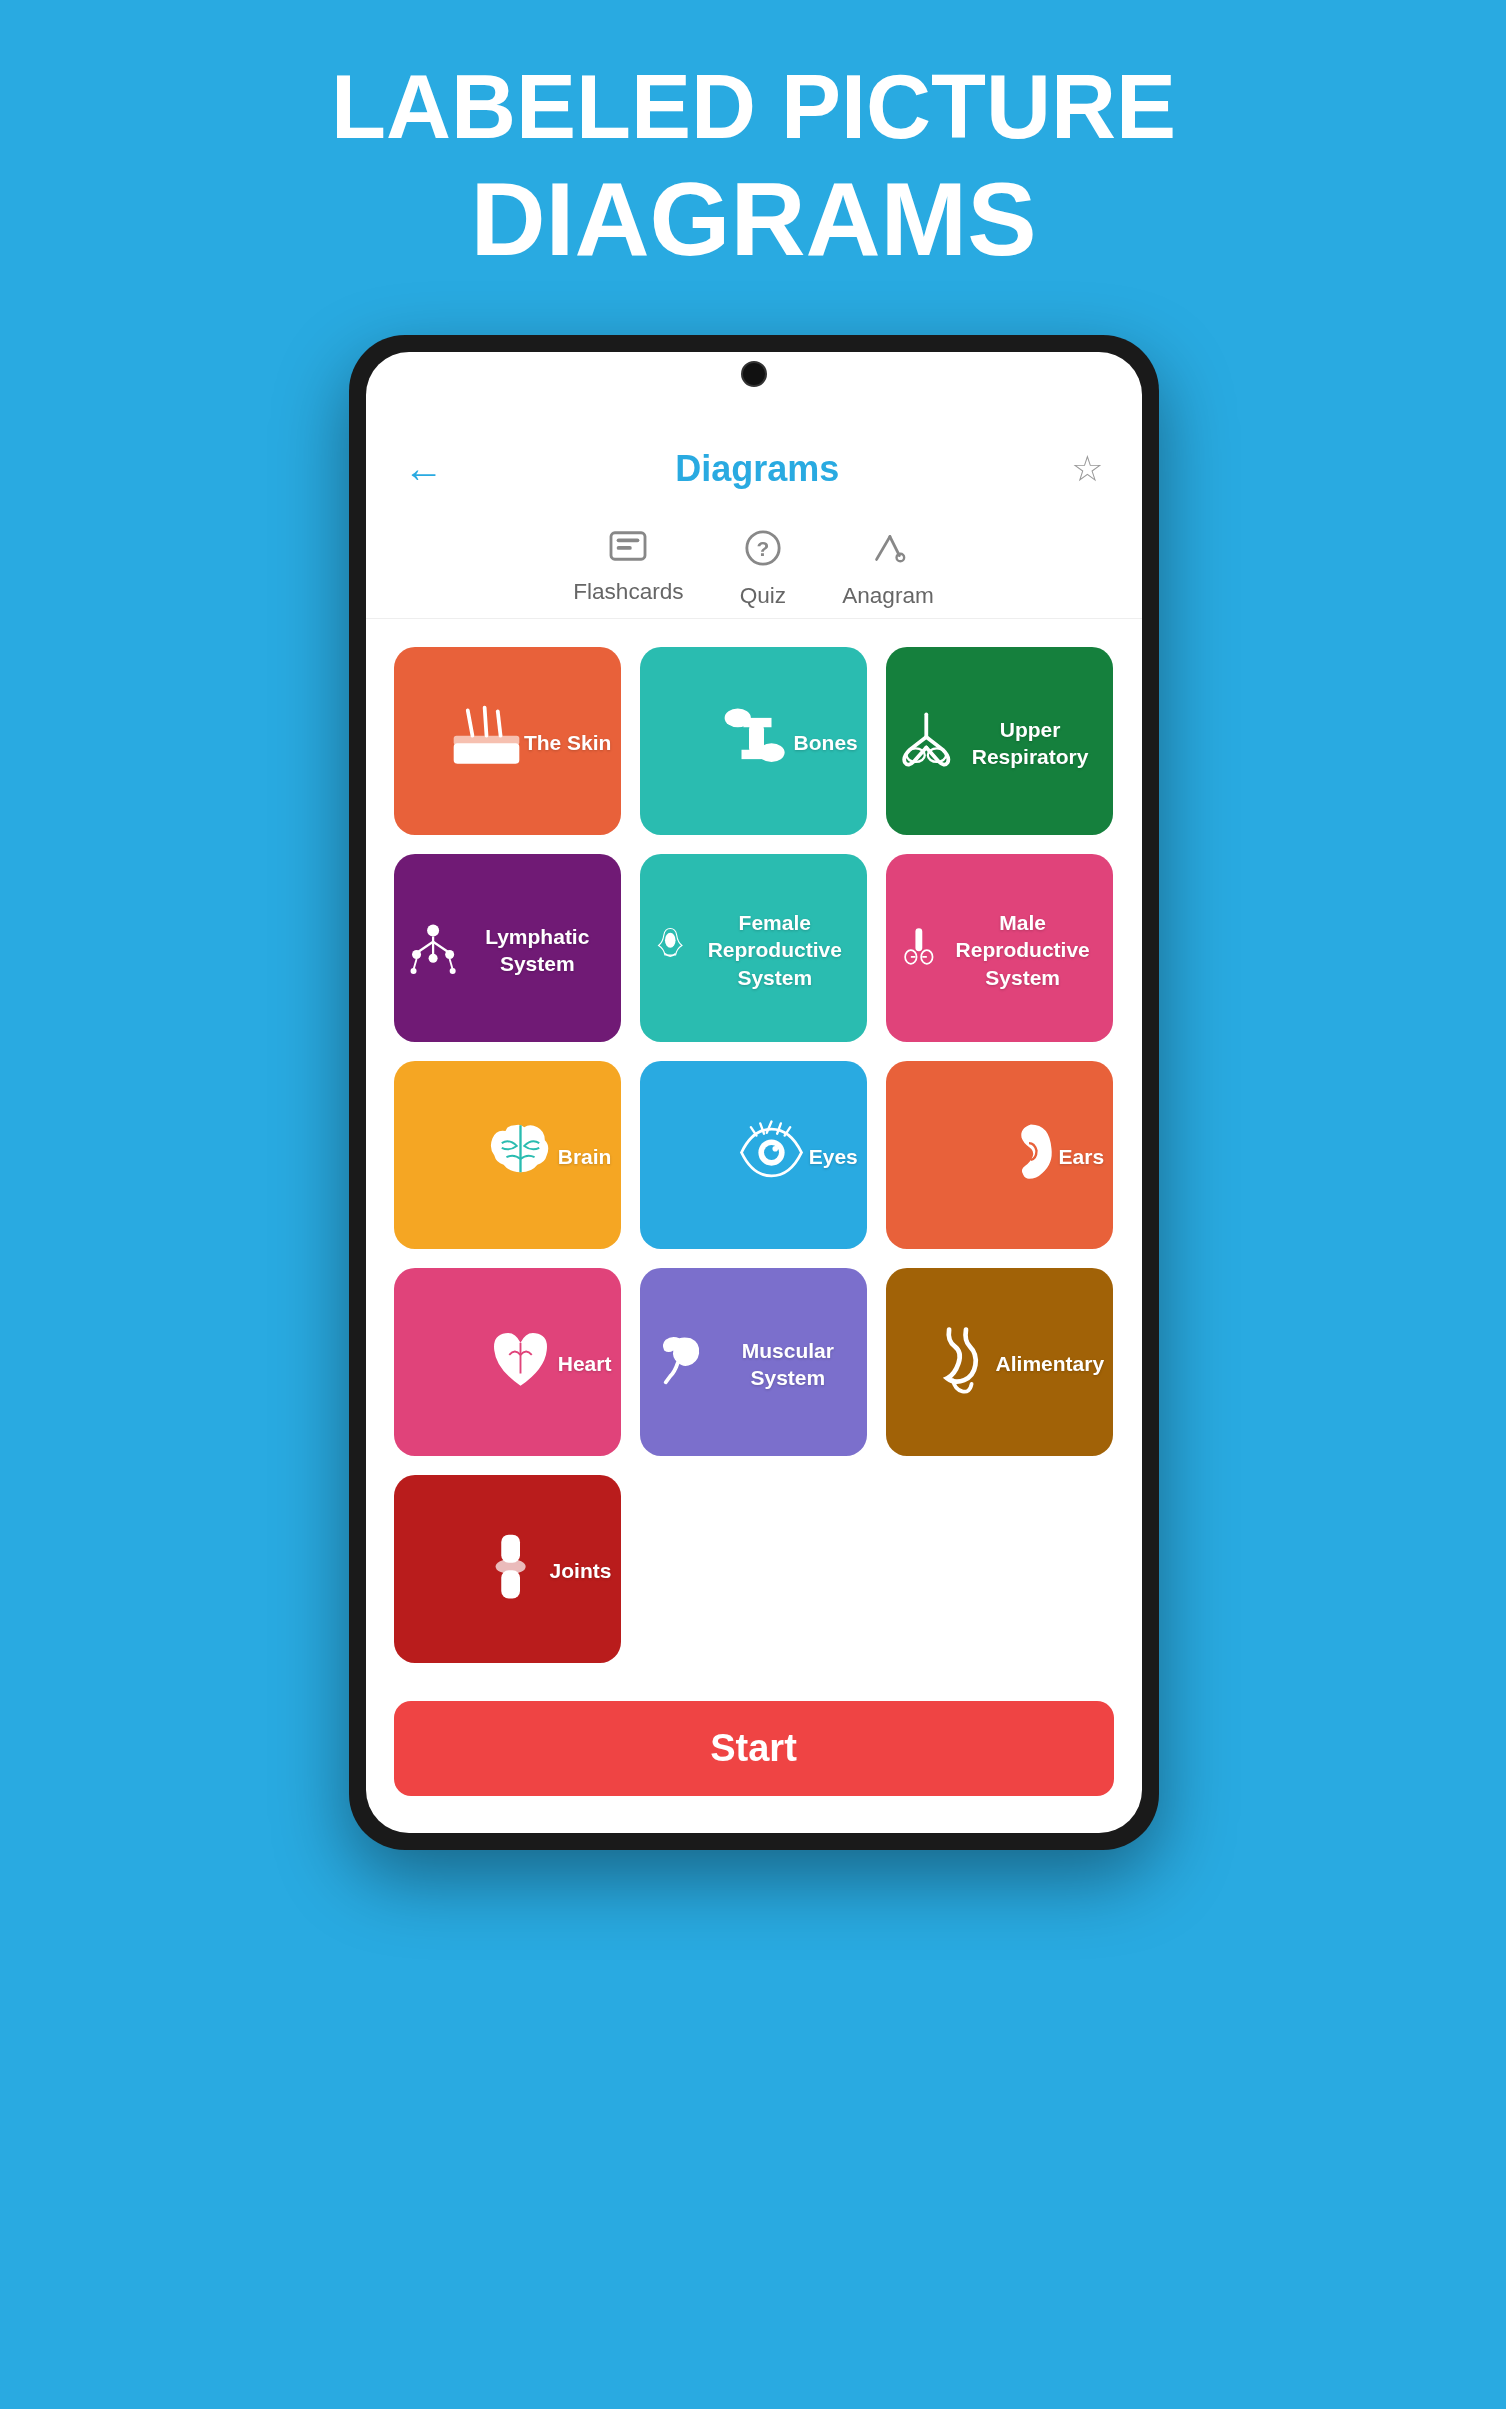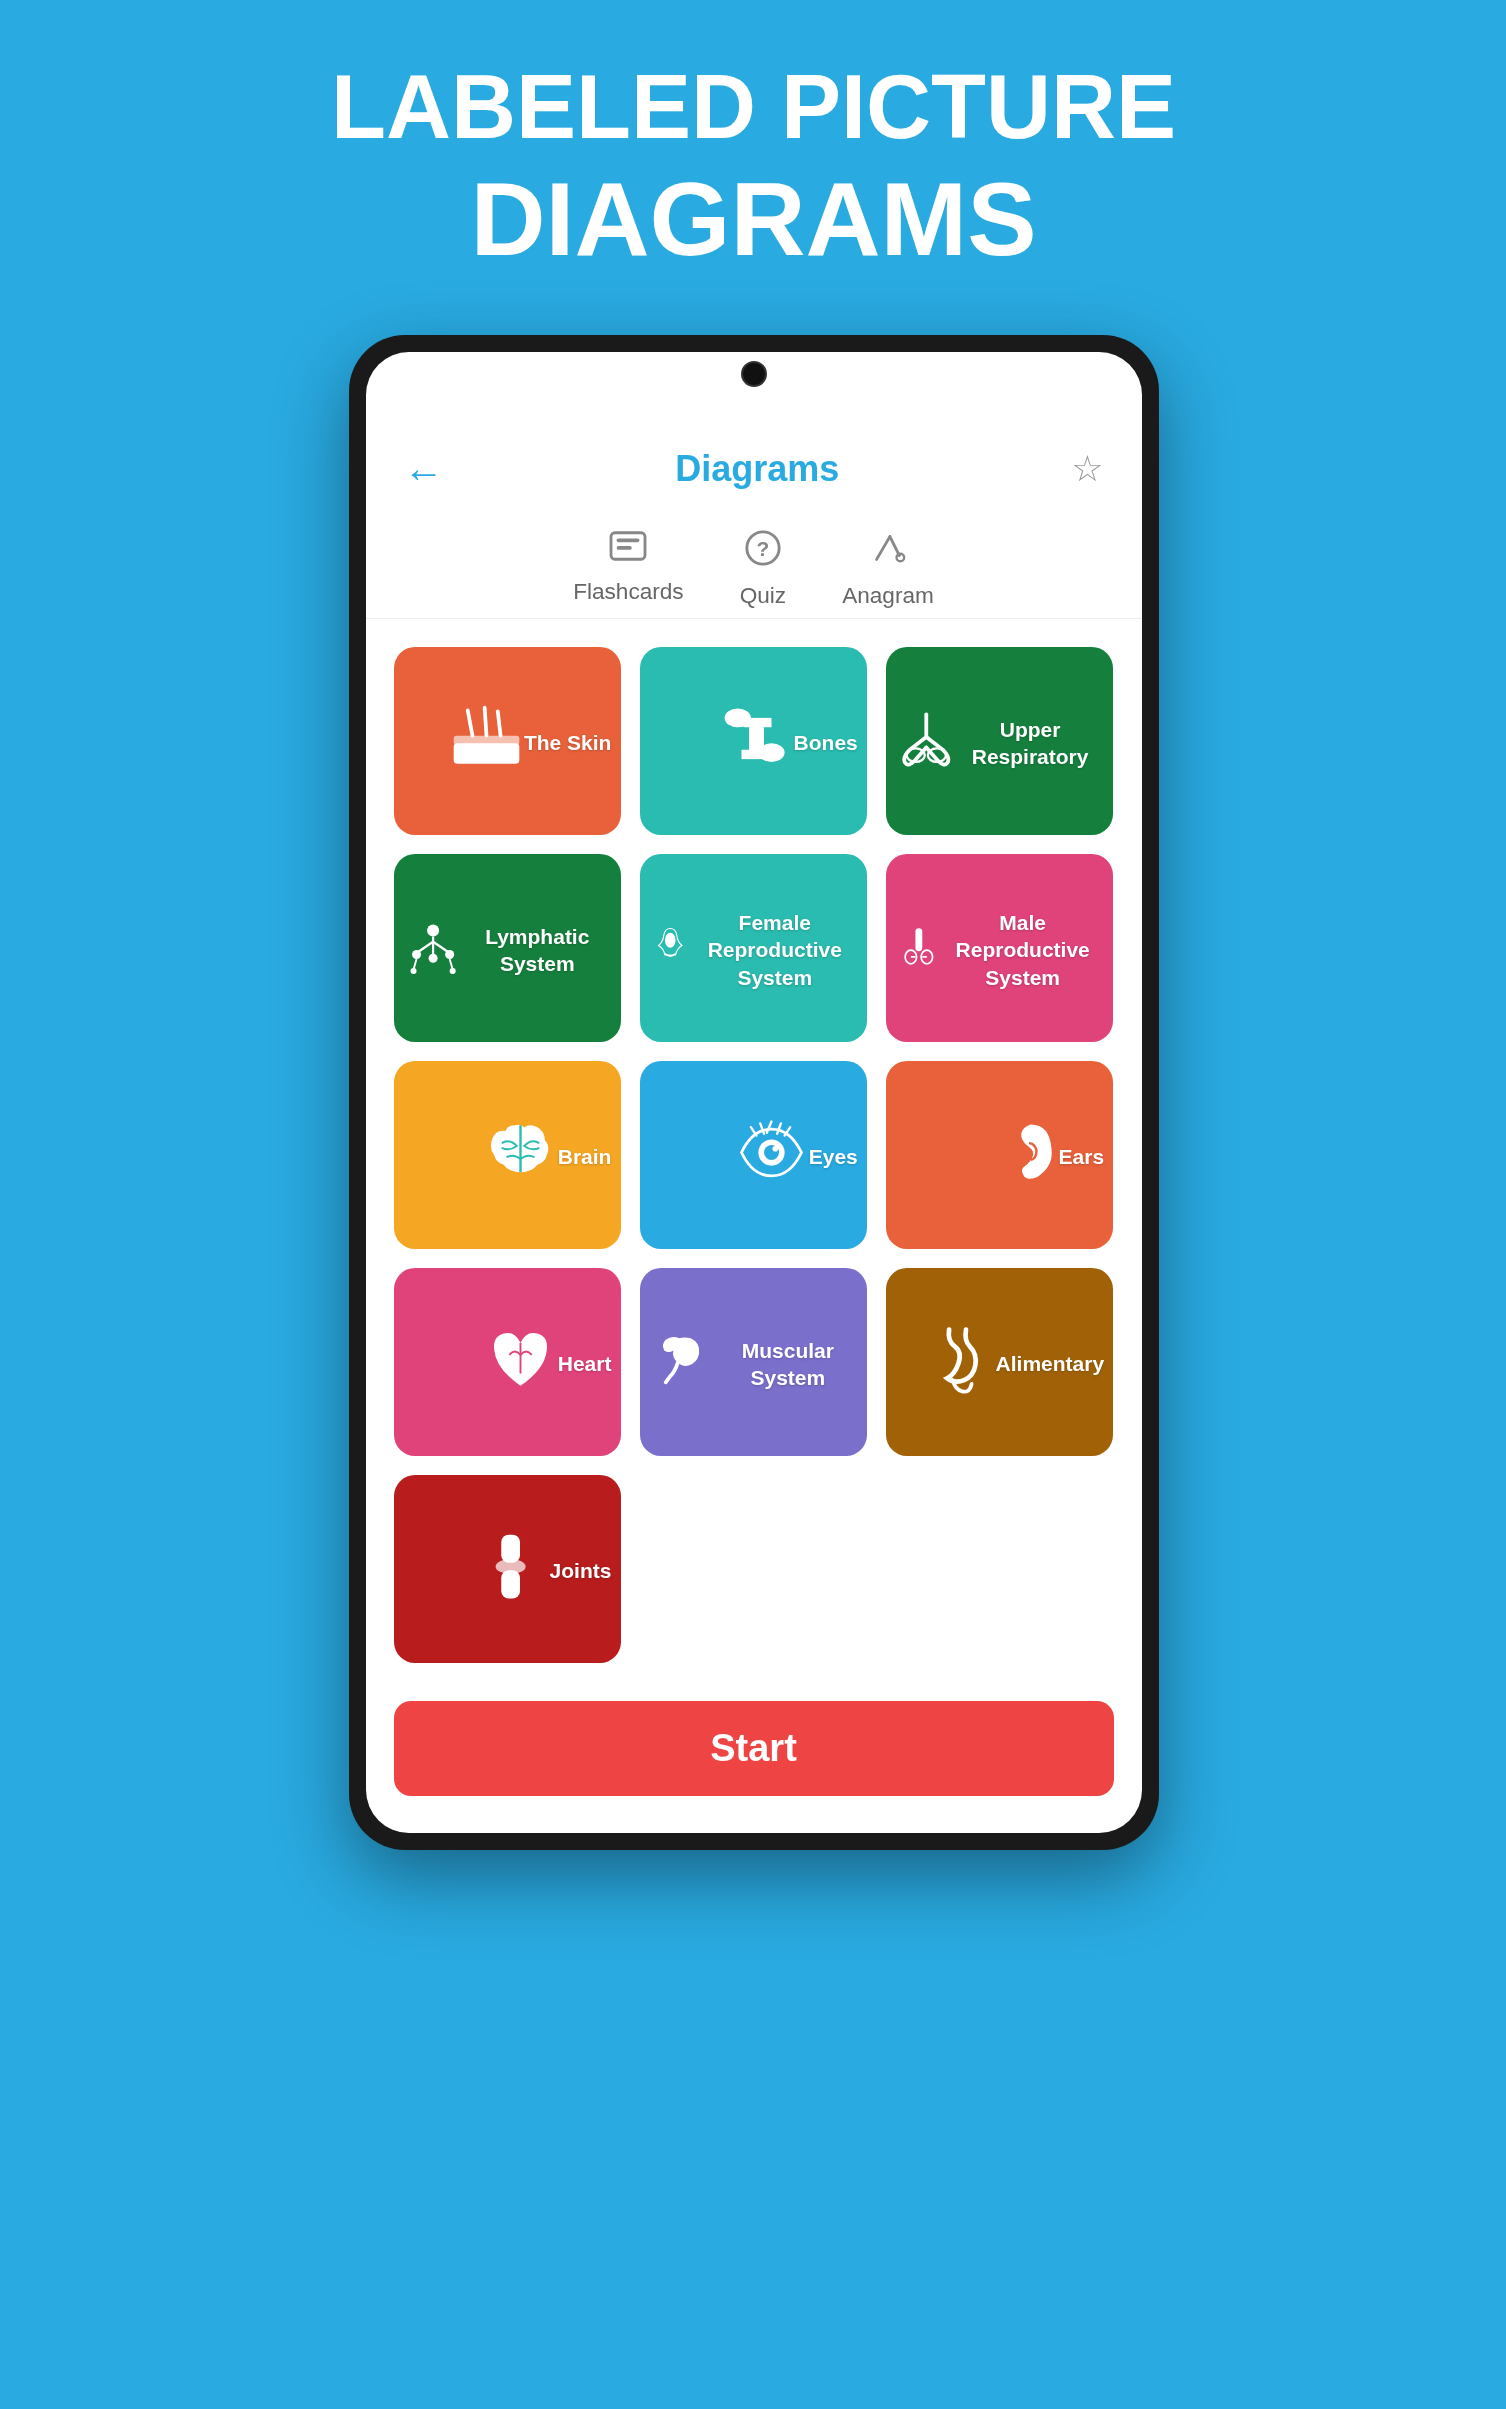--- a/index.html
+++ b/index.html
@@ -142,21 +142,21 @@
       font-size: 21px;
       font-weight: 700;
       text-align: center;
       line-height: 1.3;
       text-shadow: 0 0.9px 2.8px rgba(0,0,0,0.2);
     }
 
     .color-orange { background: #e8613a; }
     .color-teal { background: #2abcb0; }
     .color-yellow { background: #15803d; }
-    .color-purple { background: #15803d; }
+    .color-purple { background: #701a75; }
     .color-teal2 { background: #2abcb0; }
     .color-pink { background: #e0437a; }
     .color-amber { background: #f5a623; }
     .color-blue { background: #29aae1; }
     .color-red { background: #e8613a; }
     .color-magenta { background: #e0437a; }
     .color-violet { background: #7b6fcc; gap: 8px; }
     .color-mint { background: #a16207; }
     .color-orange2 { background: #b91c1c; }
 

